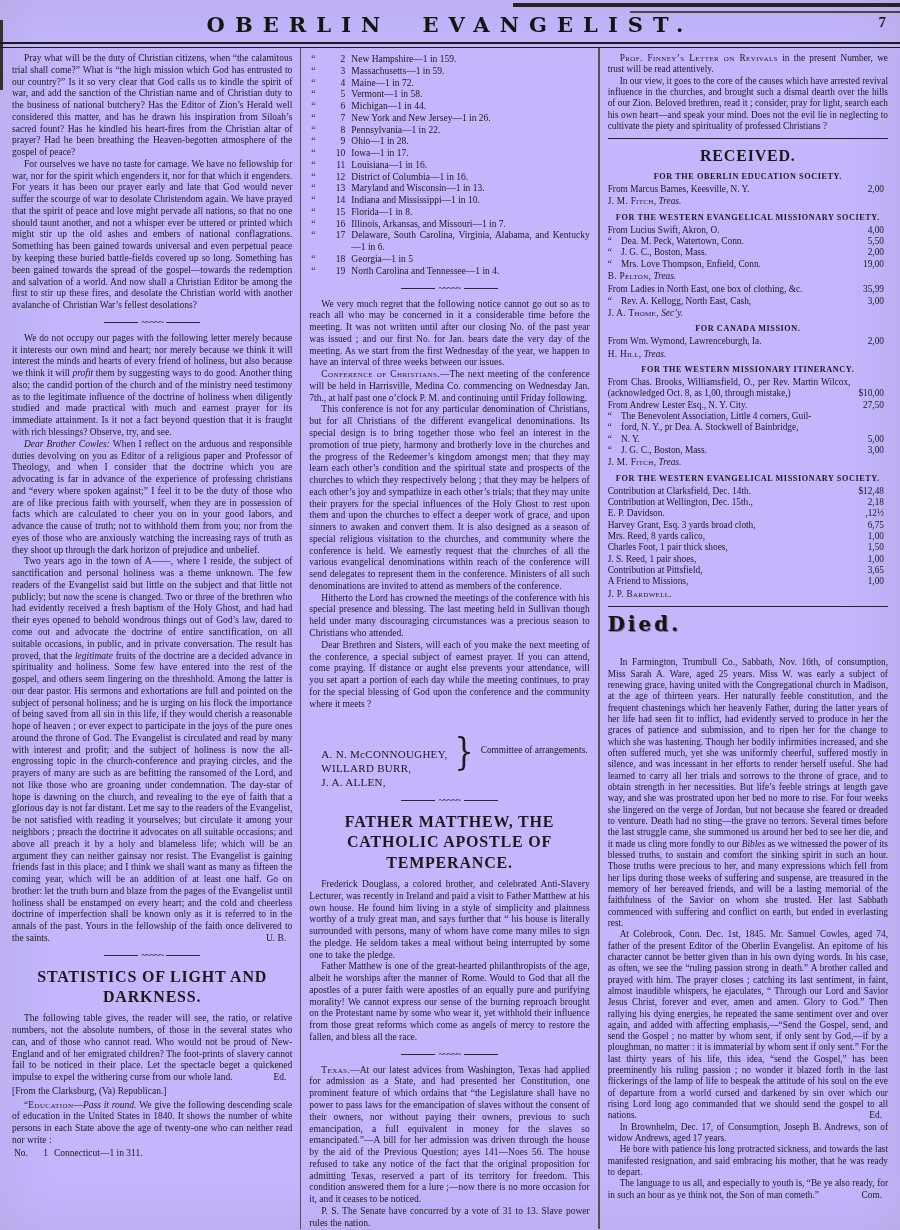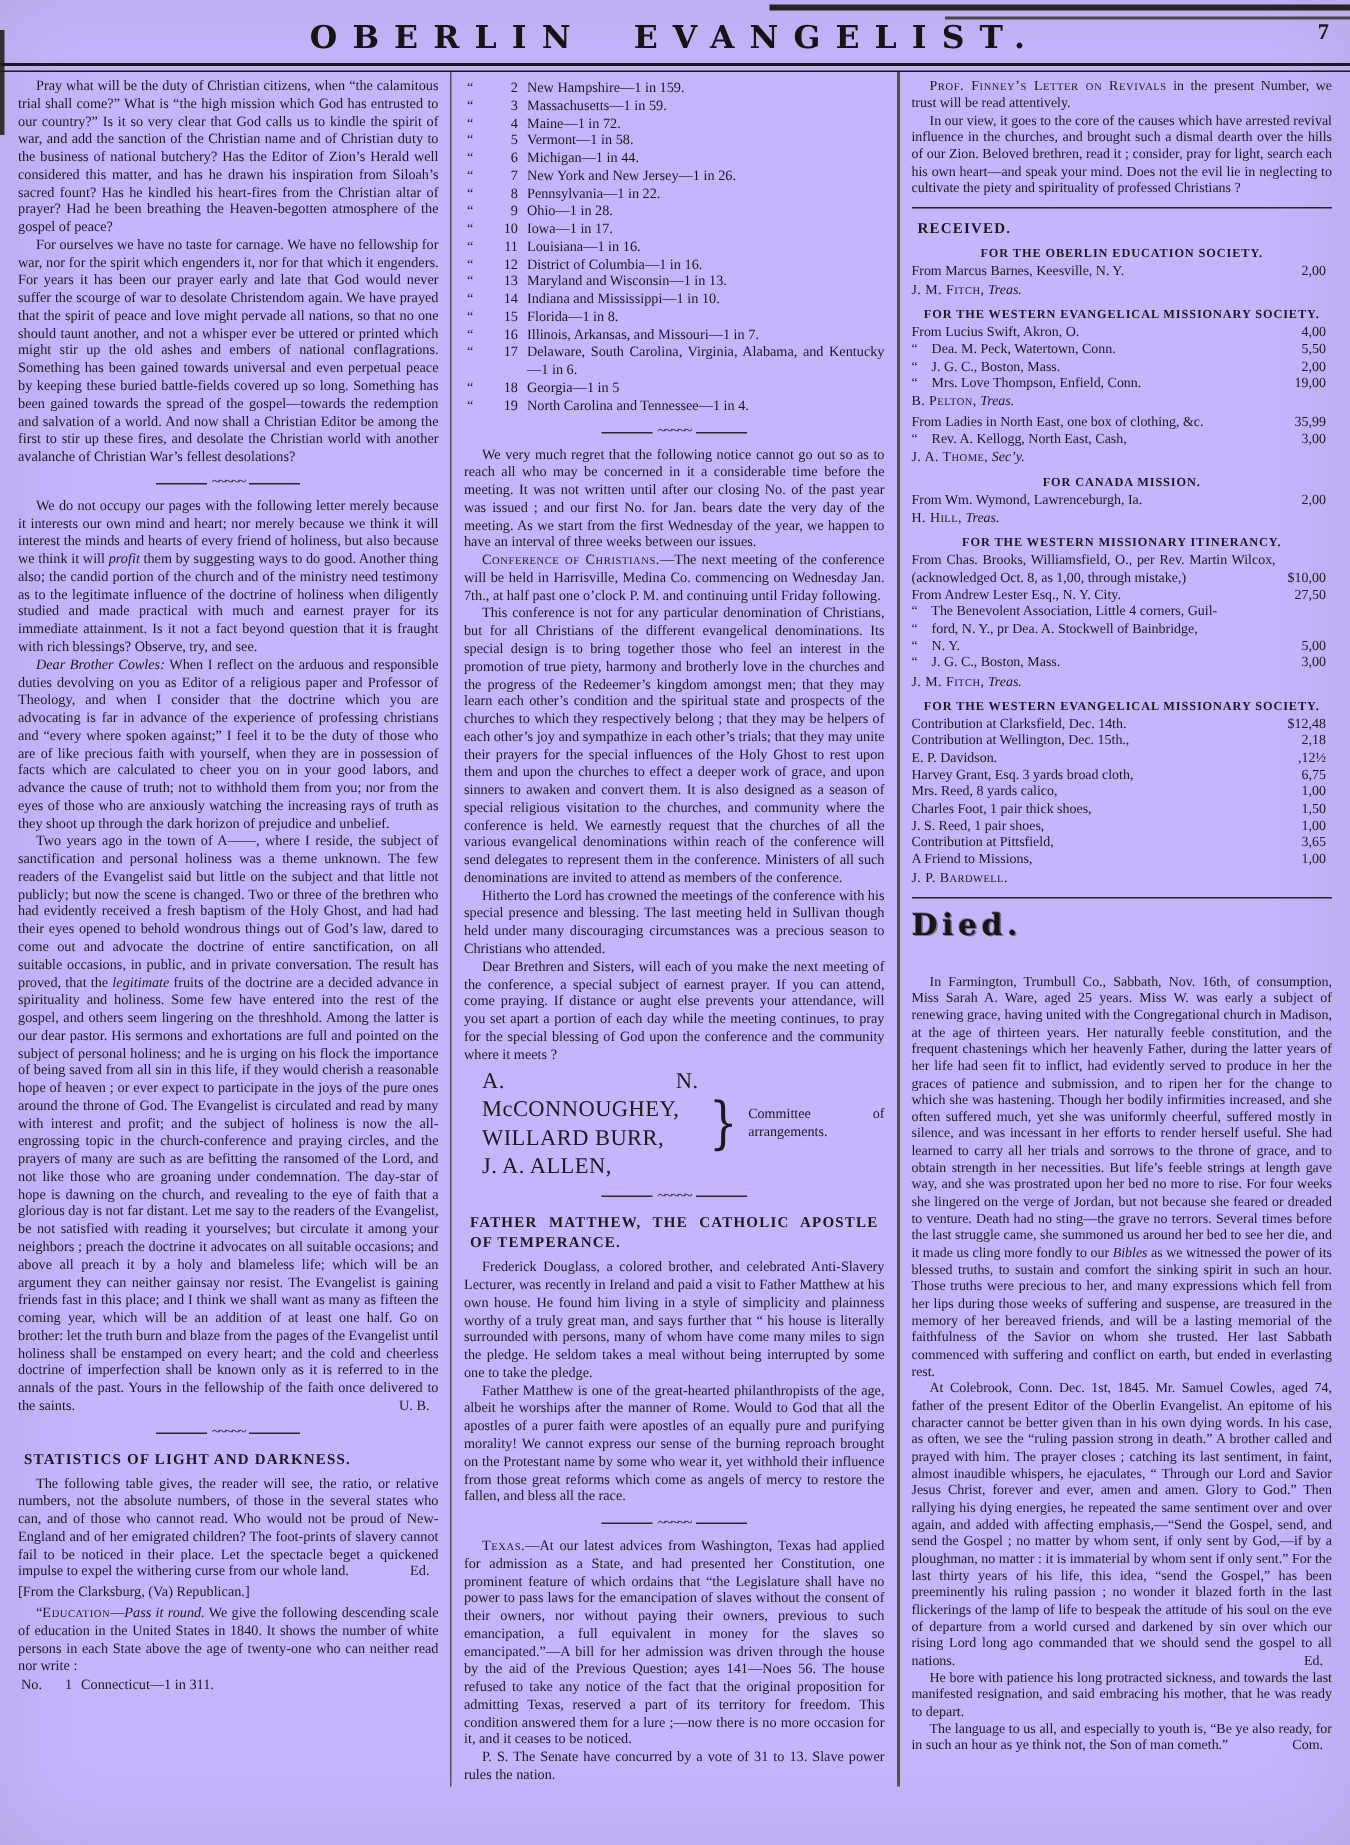--- a/index.html
+++ b/index.html
@@ -19,42 +19,42 @@
   .cols{display:flex;align-items:stretch;padding:0 4px;}
   .col{flex:1 1 0;padding:5px 8px 0;text-align:justify;}
   .col + .col{border-left:1px solid #57534b;}
   .col3{border-left:2px solid #57534b !important;}
   .col1,.col2{font-size:9.5px;line-height:1.24;}
   .col3{font-size:9.3px;line-height:1.22;}
   .para{margin:0;text-indent:12px;}
   .run-i{font-style:italic;}
   .run-sc{font-variant:small-caps;letter-spacing:.4px;}
   .endsig{float:right;padding-right:6px;}
-  .col-heading{font-size:10px;font-weight:bold;letter-spacing:.8px;
+  .col-heading{text-align:center;font-size:16px;font-weight:bold;letter-spacing:.8px;
                margin:7px 4px 5px;line-height:1.3;}
   .center-line{margin:2px 0;text-indent:0;}
   .divider{display:flex;align-items:center;justify-content:center;gap:3px;margin:6px 0;height:9px;}
   .divider .dash{width:34px;border-top:1px solid #2a2824;}
   .divider .wave{font-size:10px;line-height:6px;letter-spacing:-1px;}
   .statlist{margin:1px 0;}
   .lrow{display:flex;text-indent:0;}
   .ditto{width:18px;padding-left:2px;}
   .lnum{width:16px;text-align:right;padding-right:6px;}
   .ltext{flex:1;}
   .rule{border-top:1.5px solid #25231f;margin:6px 0 5px;}
   .sec-heading{text-align:center;font-size:8.2px;font-weight:bold;letter-spacing:.6px;
                margin:5px 0 2px;text-indent:0;}
   .mrow{display:flex;align-items:flex-end;text-indent:0;}
   .mtext{flex:1;white-space:pre-wrap;}
   .amt{margin-left:8px;white-space:nowrap;padding-right:4px;}
   .sig{text-align:left;padding-right:18px;margin:1px 0 2px;text-indent:0;}
   .sig-name{font-variant:small-caps;letter-spacing:.3px;}
   .sig-title{font-style:italic;}
   .committee{display:flex;align-items:center;margin:2px 0 2px 12px;text-indent:0;}
-  .cnames{display:flex;flex-direction:column;font-size:15px;letter-spacing:.3px;line-height:1.25;}
+  .cnames{display:flex;flex-direction:column;font-size:11px;letter-spacing:.3px;line-height:1.25;margin-top:36px;}
   .cbrace{font-size:30px;font-weight:normal;margin:0 7px;transform:scaleY(1.25);
           font-family:"DejaVu Serif",serif;}
   .clabel{font-size:9.4px;}
   .died-heading{text-align:left;font-family:"DejaVu Serif",serif;font-weight:bold;
                 font-size:20px;letter-spacing:3px;margin:5px 0 21px;color:#17150f;
                 text-shadow:1px 1px 0 rgba(40,35,20,.45), -0.5px -0.5px 0 rgba(40,35,20,.35);}
 </style>
 </head>
 <body>
 
@@ -333,17 +333,18 @@
         </div>
         <div class="mrow">
           <span class="mtext">A Friend to Missions,</span>
           <span class="amt">1,00</span>
         </div>
         <div class="sig"><span class="sig-name">J. P. Bardwell.</span></div>
         <div class="rule"></div>
         <div class="died-heading">Died.</div>
         <p class="para"><span class="run-n">In Farmington, Trumbull Co., Sabbath, Nov. 16th, of consumption, Miss Sarah A. Ware, aged 25 years.  Miss W. was early a subject of renewing grace, having united with the Congregational church in Madison, at the age of thirteen years.  Her naturally feeble constitution, and the frequent chastenings which her heavenly Father, during the latter years of her life had seen fit to inflict, had evidently served to produce in her the graces of patience and submission, and to ripen her for the change to which she was hastening.  Though her bodily infirmities increased, and she often suffered much, yet she was uniformly cheerful, suffered mostly in silence, and was incessant in her efforts to render herself useful.  She had learned to carry all her trials and sorrows to the throne of grace, and to obtain strength in her necessities.  But life’s feeble strings at length gave way, and she was prostrated upon her bed no more to rise.  For four weeks she lingered on the verge of Jordan, but not because she feared or dreaded to venture.  Death had no sting—the grave no terrors.  Several times before the last struggle came, she summoned us around her bed to see her die, and it made us cling more fondly to our </span><span class="run-i">Bibles</span><span class="run-n"> as we witnessed the power of its blessed truths, to sustain and comfort the sinking spirit in such an hour.  Those truths were precious to her, and many expressions which fell from her lips during those weeks of suffering and suspense, are treasured in the memory of her bereaved friends, and will be a lasting memorial of the faithfulness of the Savior on whom she trusted.  Her last Sabbath commenced with suffering and conflict on earth, but ended in everlasting rest.</span></p>
         <p class="para"><span class="run-n">At Colebrook, Conn. Dec. 1st, 1845.  Mr. Samuel Cowles, aged 74, father of the present Editor of the Oberlin Evangelist.  An epitome of his character cannot be better given than in his own dying words.  In his case, as often, we see the “ruling passion strong in death.”  A brother called and prayed with him.  The prayer closes ;  catching its last sentiment, in faint, almost inaudible whispers, he ejaculates, “ Through our Lord and Savior Jesus Christ, forever and ever, amen and amen.  Glory to God.”  Then rallying his dying energies, he repeated the same sentiment over and over again, and added with affecting emphasis,—“Send the Gospel, send, and send the Gospel ;  no matter by whom sent, if only sent by God,—if by a ploughman, no matter :  it is immaterial by whom sent if only sent.”  For the last thirty years of his life, this idea, “send the Gospel,” has been preeminently his ruling passion ;  no wonder it blazed forth in the last flickerings of the lamp of life to bespeak the attitude of his soul on the eve of departure from a world cursed and darkened by sin over which our rising Lord long ago commanded that we should send the gospel to all nations.</span><span class="endsig">Ed.</span></p>
+        <p class="para"><span class="run-n">In Brownhelm, Dec. 17, of Consumption, Joseph B. Andrews, son of widow Andrews, aged 17 years.</span></p>
         <p class="para"><span class="run-n">He bore with patience his long protracted sickness, and towards the last manifested resignation, and said embracing his mother, that he was ready to depart.</span></p>
         <p class="para"><span class="run-n">The language to us all, and especially to youth is, “Be ye also ready, for in such an hour as ye think not, the Son of man cometh.”</span><span class="endsig">Com.</span></p>
       </div>
   </div>
 </div>
 
 </body></html>

